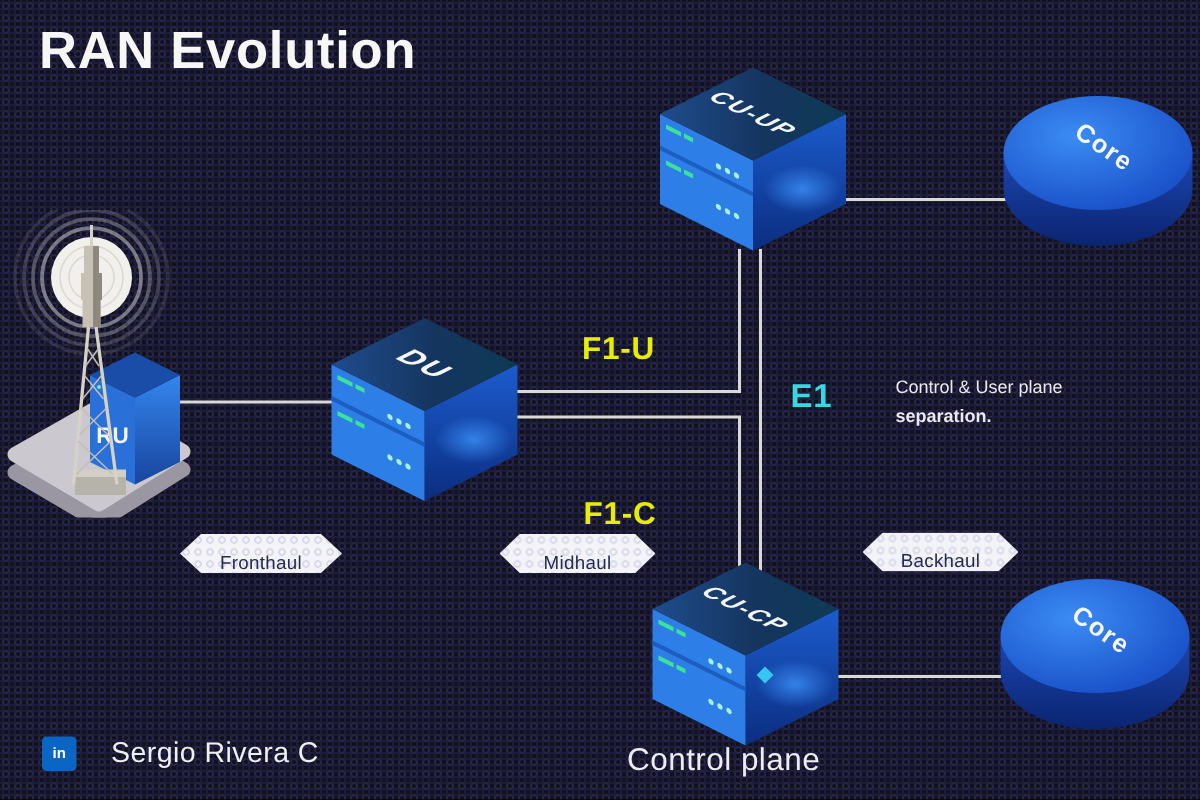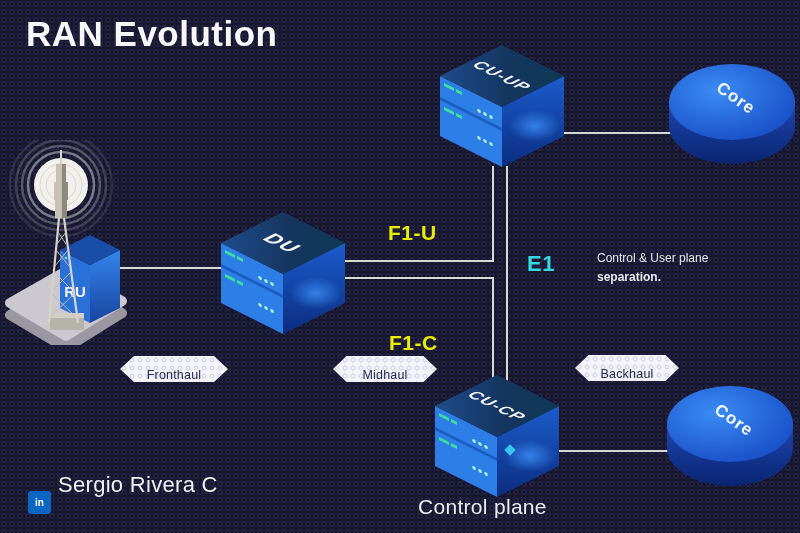--- a/index.html
+++ b/index.html
@@ -25,21 +25,21 @@
     background-image:radial-gradient(circle, rgba(0,0,0,0) 1.2px, rgba(190,195,225,.5) 1.4px 2.4px, rgba(0,0,0,0) 2.7px);
     background-size:8px 8px;
     clip-path:polygon(0 50%,13% 0,87% 0,100% 50%,87% 100%,13% 100%);
     color:#252c4e;font-size:12.5px;font-weight:500;letter-spacing:.2px;
   }
   .li-badge{
     left:28px;top:491px;width:23px;height:23px;border-radius:3px;background:#0b66c3;
     display:flex;align-items:center;justify-content:center;
     color:#fff;font-weight:700;font-size:10px;z-index:4;
   }
-  .author{left:58px;top:472px;font-size:22px;color:#eef0f4;z-index:4;letter-spacing:.3px;}
+  .author{left:58px;top:492px;font-size:19px;color:#eef0f4;z-index:4;letter-spacing:.3px;padding-left:16px;}
   svg.node{z-index:2;}
   svg.links{left:0;top:0;z-index:1;}
   svg text{font-family:"Liberation Sans",sans-serif;}
 </style>
 </head>
 <body>
 
 <div class="stage">
 
   <svg width="0" height="0" class="abs" aria-hidden="true">

